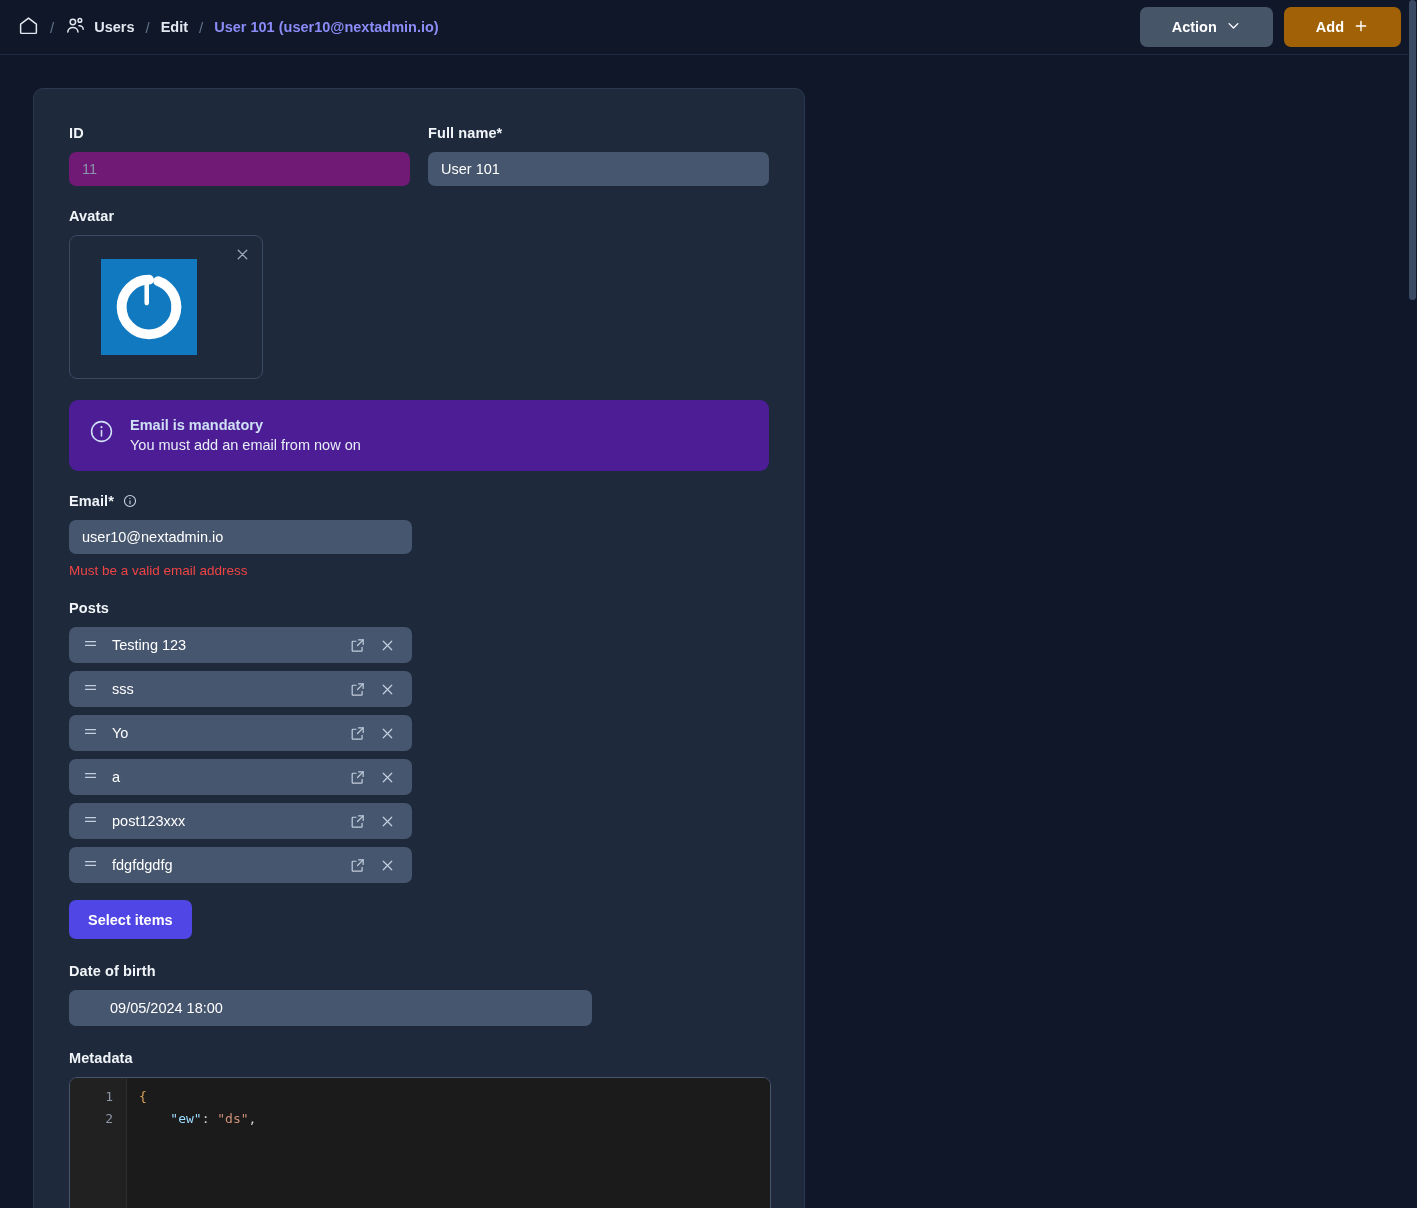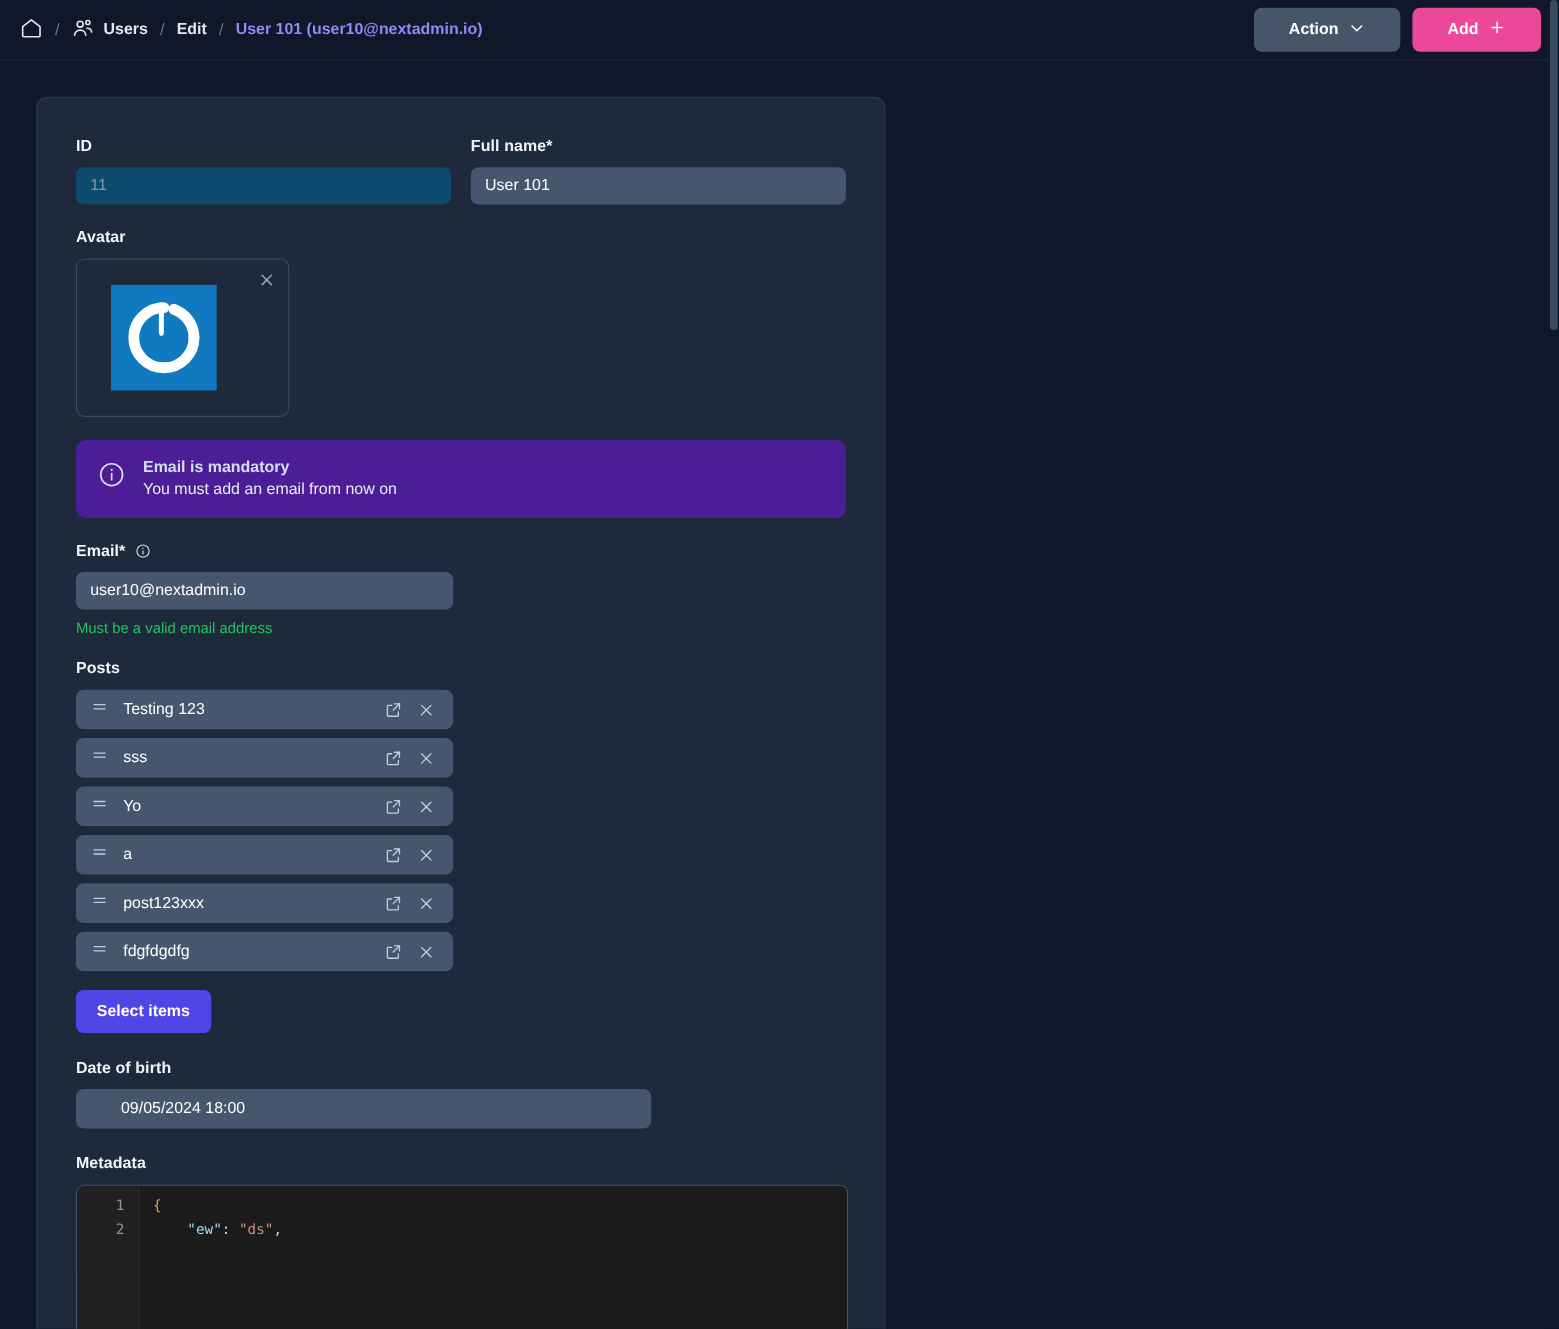--- a/index.html
+++ b/index.html
@@ -63,21 +63,21 @@
     border-radius: 7px;
     font-family: "Liberation Sans", sans-serif;
     font-size: 14.5px;
     font-weight: bold;
     cursor: pointer;
     height: 40px;
     padding: 0 32px;
     color: #ffffff;
   }
   .btn-action { background: #475569; }
-  .btn-add { background: #ec4899; }
+  .btn-add { background: #a16207; }
   .chev-dn { display:block; }
   .plus-ic { display:block; }
 
   
   .page {
     padding: 33px 0 0 33px;
   }
   .card {
     width: 772px;
     background: #1e293b;
@@ -110,33 +110,33 @@
     border: none;
     border-radius: 7px;
     color: #ffffff;
     font-family: "Liberation Sans", sans-serif;
     font-size: 14.5px;
     padding: 0 13px;
     outline: none;
   }
   .input::placeholder { color: #97a3b4; }
   .input.disabled {
-    background: #0c4a6e;
+    background: #701a75;
     color: #8796ab;
   }
 
   .row2 {
     display: flex;
     gap: 18px;
   }
   .col { width: 343px; }
 
   .helper {
     font-size: 13.5px;
-    color: #22c55e;
+    color: #ef4444;
     margin-top: 9px;
   }
 
   
   .avatar-box {
     margin-top: 0;
     width: 194px;
     height: 144px;
     border: 1px solid #3b4a63;
     border-radius: 8px;

